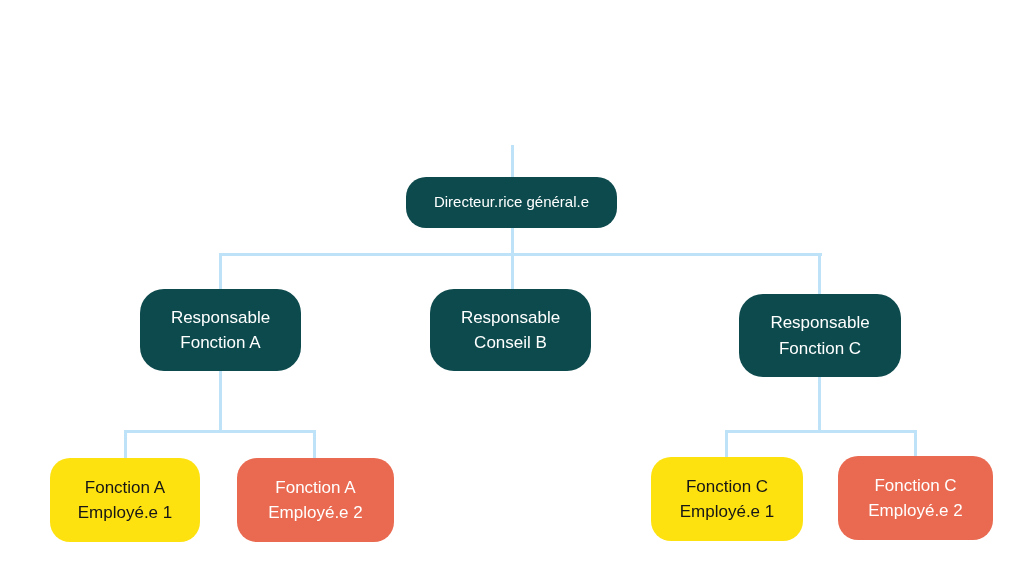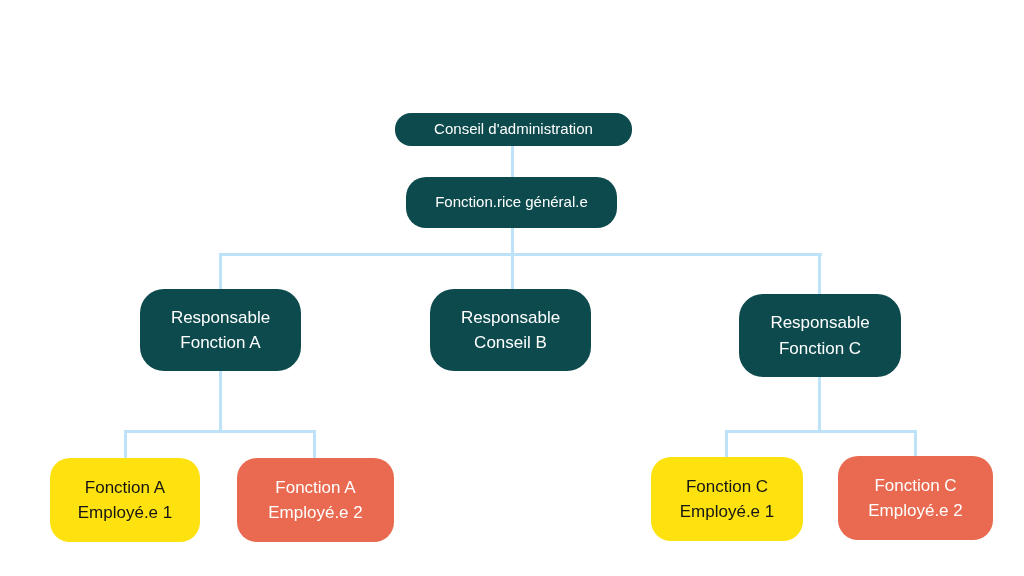--- a/index.html
+++ b/index.html
@@ -39,26 +39,23 @@
   <div class="line" style="left:219px; top:369px; width:3px; height:63px;"></div>
   <div class="line" style="left:124px; top:430px; width:192px; height:3px;"></div>
   <div class="line" style="left:124px; top:430px; width:3px; height:30px;"></div>
   <div class="line" style="left:313px; top:430px; width:3px; height:30px;"></div>
 
   <div class="line" style="left:818px; top:375px; width:3px; height:57px;"></div>
   <div class="line" style="left:725px; top:430px; width:192px; height:3px;"></div>
   <div class="line" style="left:725px; top:430px; width:3px; height:29px;"></div>
   <div class="line" style="left:914px; top:430px; width:3px; height:28px;"></div>
 
-  <div class="node teal" style="left:395px; top:113px; width:237px; height:33px; border-radius:16px; font-size:15px;">
-    <span class="lbl">Conseil d'administration</span>
-  </div>
 
   <div class="node teal" style="left:406px; top:177px; width:211px; height:51px; border-radius:20px; font-size:15px;">
-    <span class="lbl">Fonction.rice général.e</span>
+    <span class="lbl">Directeur.rice général.e</span>
   </div>
 
   <div class="node teal" style="left:140px; top:289px; width:161px; height:82px; border-radius:24px; font-size:17px;">
     <span class="lbl">Responsable</span>
     <span class="lbl">Fonction A</span>
   </div>
 
   <div class="node teal" style="left:430px; top:289px; width:161px; height:82px; border-radius:24px; font-size:17px;">
     <span class="lbl">Responsable</span>
     <span class="lbl">Conseil B</span>

